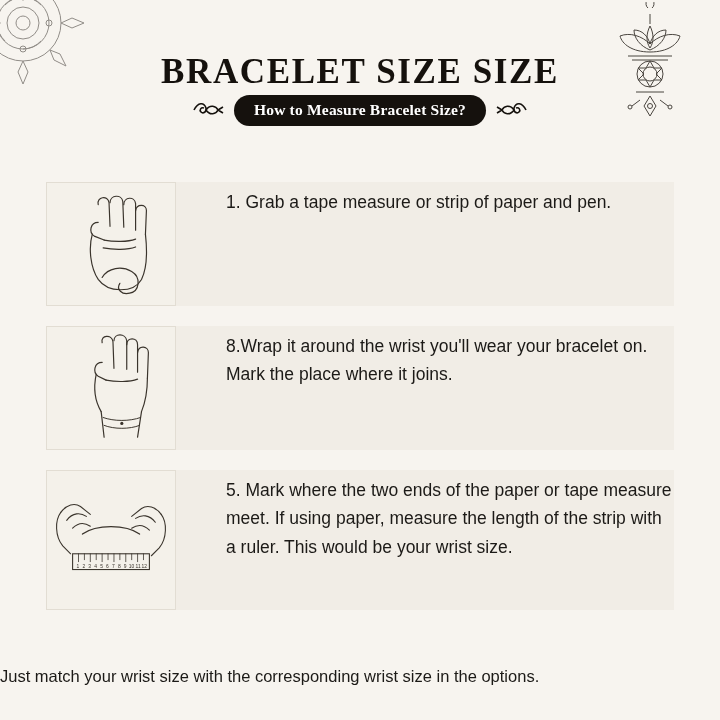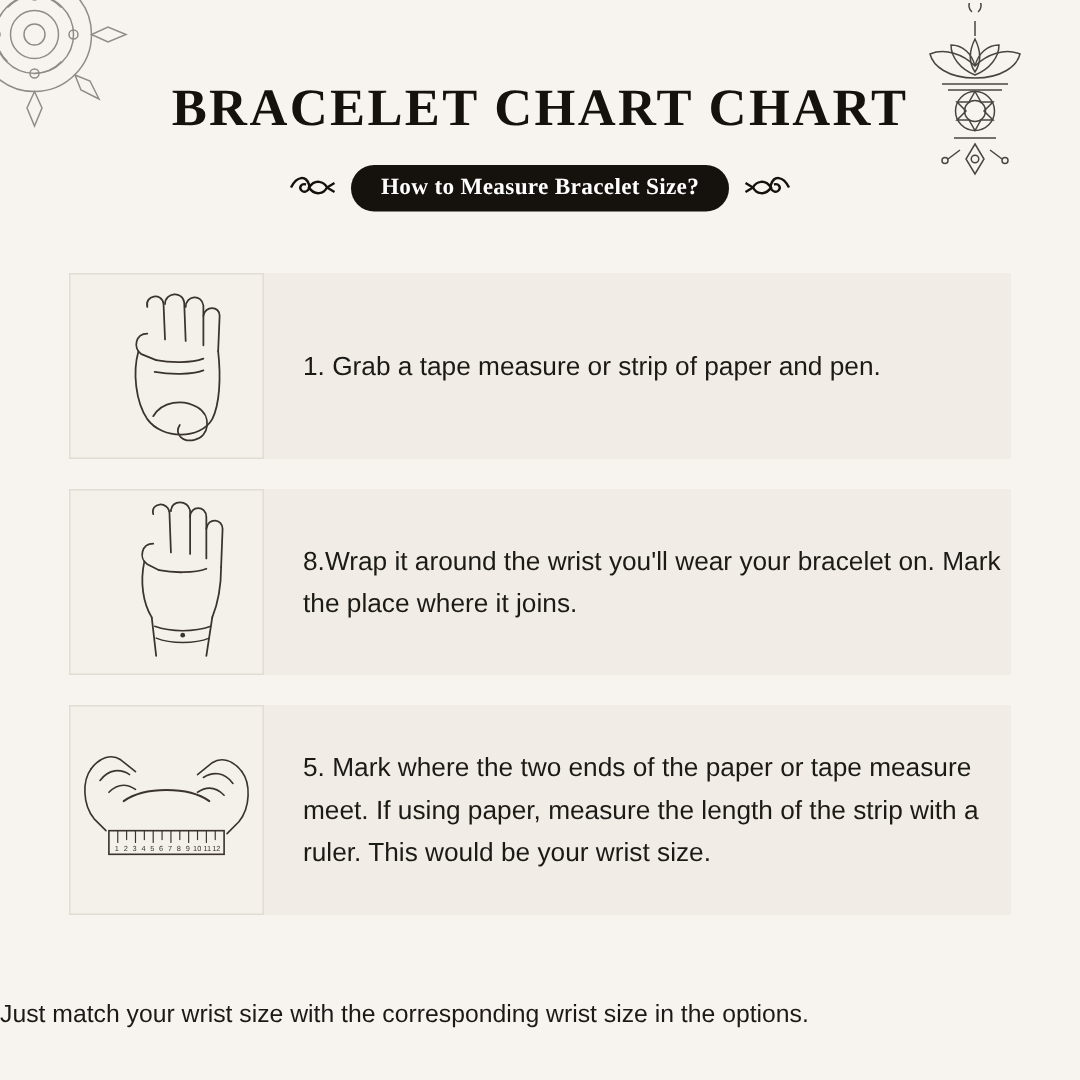--- a/index.html
+++ b/index.html
@@ -53,21 +53,21 @@
     font-family: "Liberation Serif", serif;
     font-weight: bold;
     font-size: 35px;
     letter-spacing: 1.6px;
     color: #15110d;
   }
 
   
   .subtitle-row {
     position: absolute;
-    top: 110px;
+    top: 95px;
     left: 0;
     width: 720px;
     display: flex;
     align-items: center;
     justify-content: center;
     gap: 10px;
   }
   .flourish {
     width: 32px;
     height: 24px;
@@ -89,22 +89,23 @@
   
   .steps {
     position: absolute;
     top: 182px;
     left: 0;
     width: 720px;
   }
   .step {
     position: relative;
     display: flex;
-    align-items: center;
+    align-items: flex-start;
     margin-bottom: 20px;
+    gap: 24px;
   }
   .step-band {
     position: absolute;
     left: 46px;
     top: 0;
     right: 46px;
     bottom: 0;
     background: #f1ede6;
   }
   .thumb {
@@ -199,21 +200,21 @@
       <line x1="26" y1="90" x2="54" y2="90"></line>
       <path d="M40 94 L46 104 L40 114 L34 104 Z"></path>
       <circle cx="40" cy="104" r="2.5"></circle>
       <line x1="30" y1="98" x2="22" y2="104"></line>
       <line x1="50" y1="98" x2="58" y2="104"></line>
       <circle cx="20" cy="105" r="2"></circle>
       <circle cx="60" cy="105" r="2"></circle>
     </svg>
   </div>
 
-  <div class="title">BRACELET CHART CHART</div>
+  <div class="title">BRACELET SIZE SIZE</div>
 
   <div class="subtitle-row">
     <div class="flourish">
       <svg class="line-art" viewBox="0 0 32 24" fill="none" stroke="#15110d" stroke-width="1.6">
         <path d="M2 12 C6 4 12 4 14 10 C15 14 11 16 9 14 C7 12 9 9 12 10"></path>
         <path d="M14 12 C18 6 24 8 26 12 C24 16 18 18 14 12 Z"></path>
         <path d="M26 12 L31 9 M26 12 L31 15"></path>
       </svg>
     </div>
     <div class="pill">How to Measure Bracelet Size?</div>

